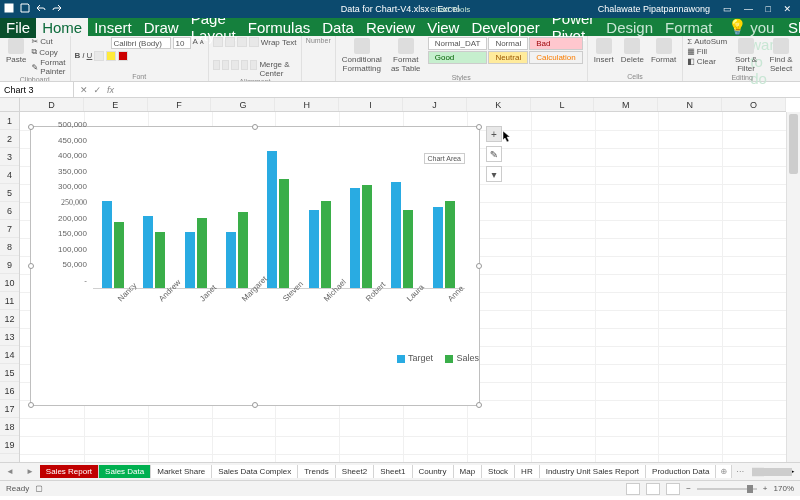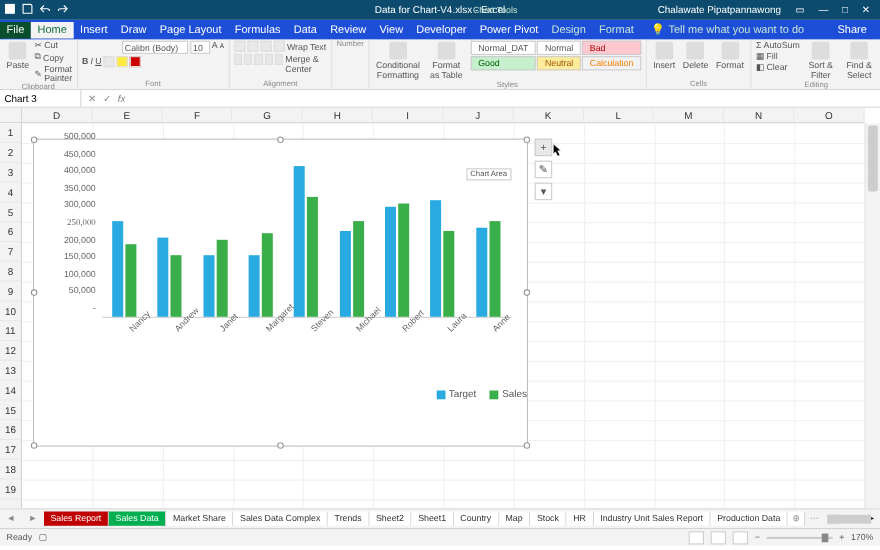--- a/index.html
+++ b/index.html
@@ -3,21 +3,21 @@
 <meta charset="utf-8">
 <style>
 * { margin: 0; padding: 0; box-sizing: border-box; font-family: "Segoe UI", Tahoma, sans-serif; }
 body { background: #fff; width: 800px; height: 500px; overflow: hidden; font-size: 10px; }
 .titlebar { background: #0c4a6e; color: #fff; height: 18px; display: flex; align-items: center; font-size: 9px; position: relative; }
 .titlebar .left { display: flex; gap: 6px; padding-left: 4px; align-items: center; }
 .titlebar .center { position: absolute; left: 50%; transform: translateX(-50%); display: flex; align-items: center; gap: 4px; }
 .titlebar .center2 { position: absolute; left: 430px; font-size: 8px; color: #c8e6d4; }
 .titlebar .right { position: absolute; right: 4px; display: flex; gap: 8px; align-items: center; }
 .titlebar .winbtns span { padding: 0 5px; }
-.menubar { background: #1d4ed8; color: #fff; height: 18px; display: flex; align-items: center; font-size: 10px; }
+.menubar { background: #15803d; color: #fff; height: 18px; display: flex; align-items: center; font-size: 15px; }
 .menubar .tab { padding: 2px 6px; cursor: pointer; }
 .menubar .tab.file { background: #094f2c; }
 .menubar .tab.active { background: #f3f3f3; color: #0c6b3b; }
 .menubar .tellme { margin-left: 10px; color: #c8e6d4; display: flex; align-items: center; gap: 3px; }
 .menubar .share { margin-left: auto; margin-right: 6px; }
 .ribbon { background: #f3f3f3; border-bottom: 1px solid #d4d4d4; height: 46px; display: flex; font-size: 8px; color: #555; overflow: hidden; }
 .rgroup { border-right: 1px solid #e0e0e0; padding: 1px 4px; display: flex; flex-direction: column; justify-content: space-between; }
 .rgroup .glabel { text-align: center; color: #888; font-size: 7px; }
 .rgroup .gbody { display: flex; gap: 3px; align-items: flex-start; flex: 1; }
 .bigbtn { display: flex; flex-direction: column; align-items: center; gap: 1px; padding: 1px 2px; cursor: pointer; }
@@ -172,21 +172,21 @@
         <span><i>I</i></span>
         <span><u>U</u></span>
         <span class="ico"></span>
         <span class="ico" style="background:#ffeb3b"></span>
         <span class="ico" style="background:#c00"></span>
       </div>
     </div>
     <div class="glabel">Font</div>
   </div>
   <div class="rgroup">
-    <div class="gbody" style="flex-direction:column; gap:2px;">
+    <div class="gbody" style="flex-direction:column; gap:13px;">
       <div class="btnrow">
           <span class="ico"></span>
           <span class="ico"></span>
           <span class="ico"></span>
           <span class="ico"></span>
           <span class="smallbtn">
             <span>Wrap Text</span>
           </span>
         </div>
       <div class="btnrow">

